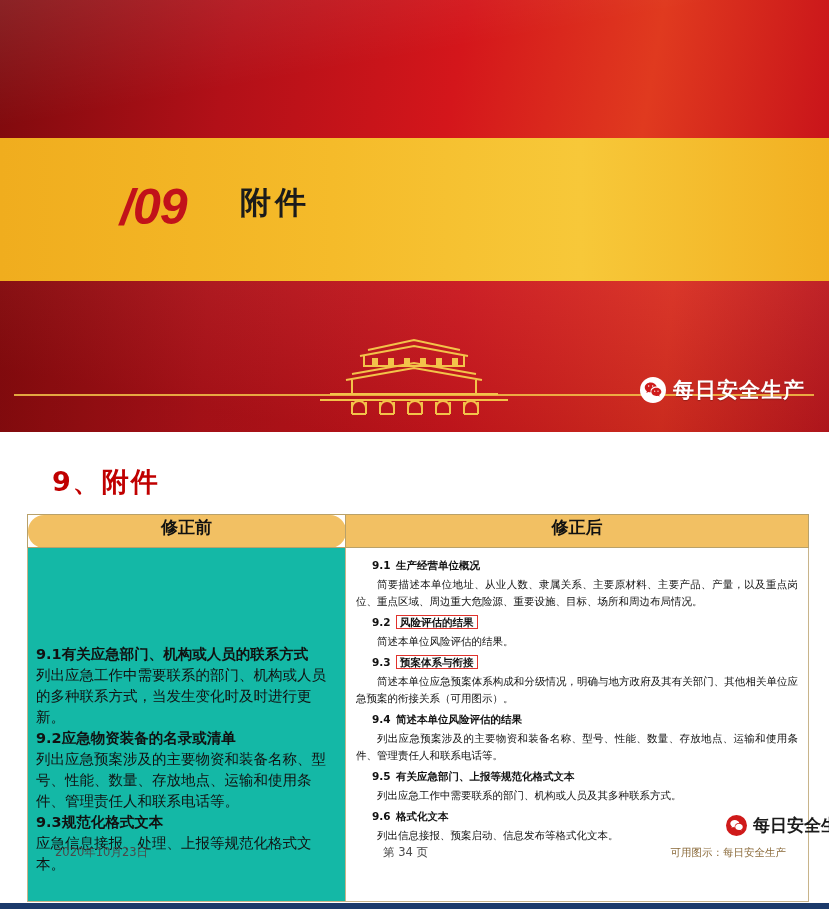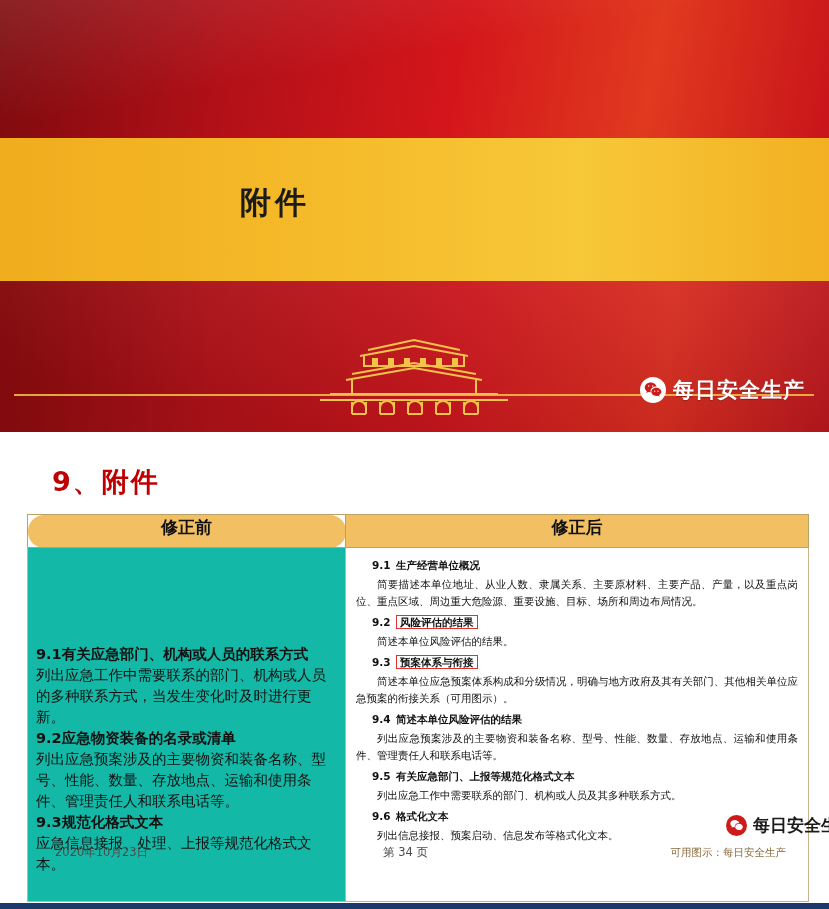--- a/index.html
+++ b/index.html
@@ -254,20 +254,21 @@
 
 <div class="banner">
   <div class="banner-top-red"></div>
   <div class="banner-top-sheen"></div>
 
   <div class="banner-band"></div>
 
   <div class="banner-bottom-red"></div>
   <div class="banner-bottom-sheen"></div>
 
+  <div class="banner-number">/09</div>
   <div class="banner-title">附件</div>
 
   <div class="gate-wrap">
     <svg width="829" height="100" viewBox="0 0 829 100" xmlns="http://www.w3.org/2000/svg">
       <g fill="none" stroke="#f3c34a" stroke-width="2">
 
         <path d="M368 20 L414 10 L460 20"></path>
         <path d="M360 26 L414 16 L468 26"></path>
 
         <path d="M364 26 L364 36 L464 36 L464 26"></path>

